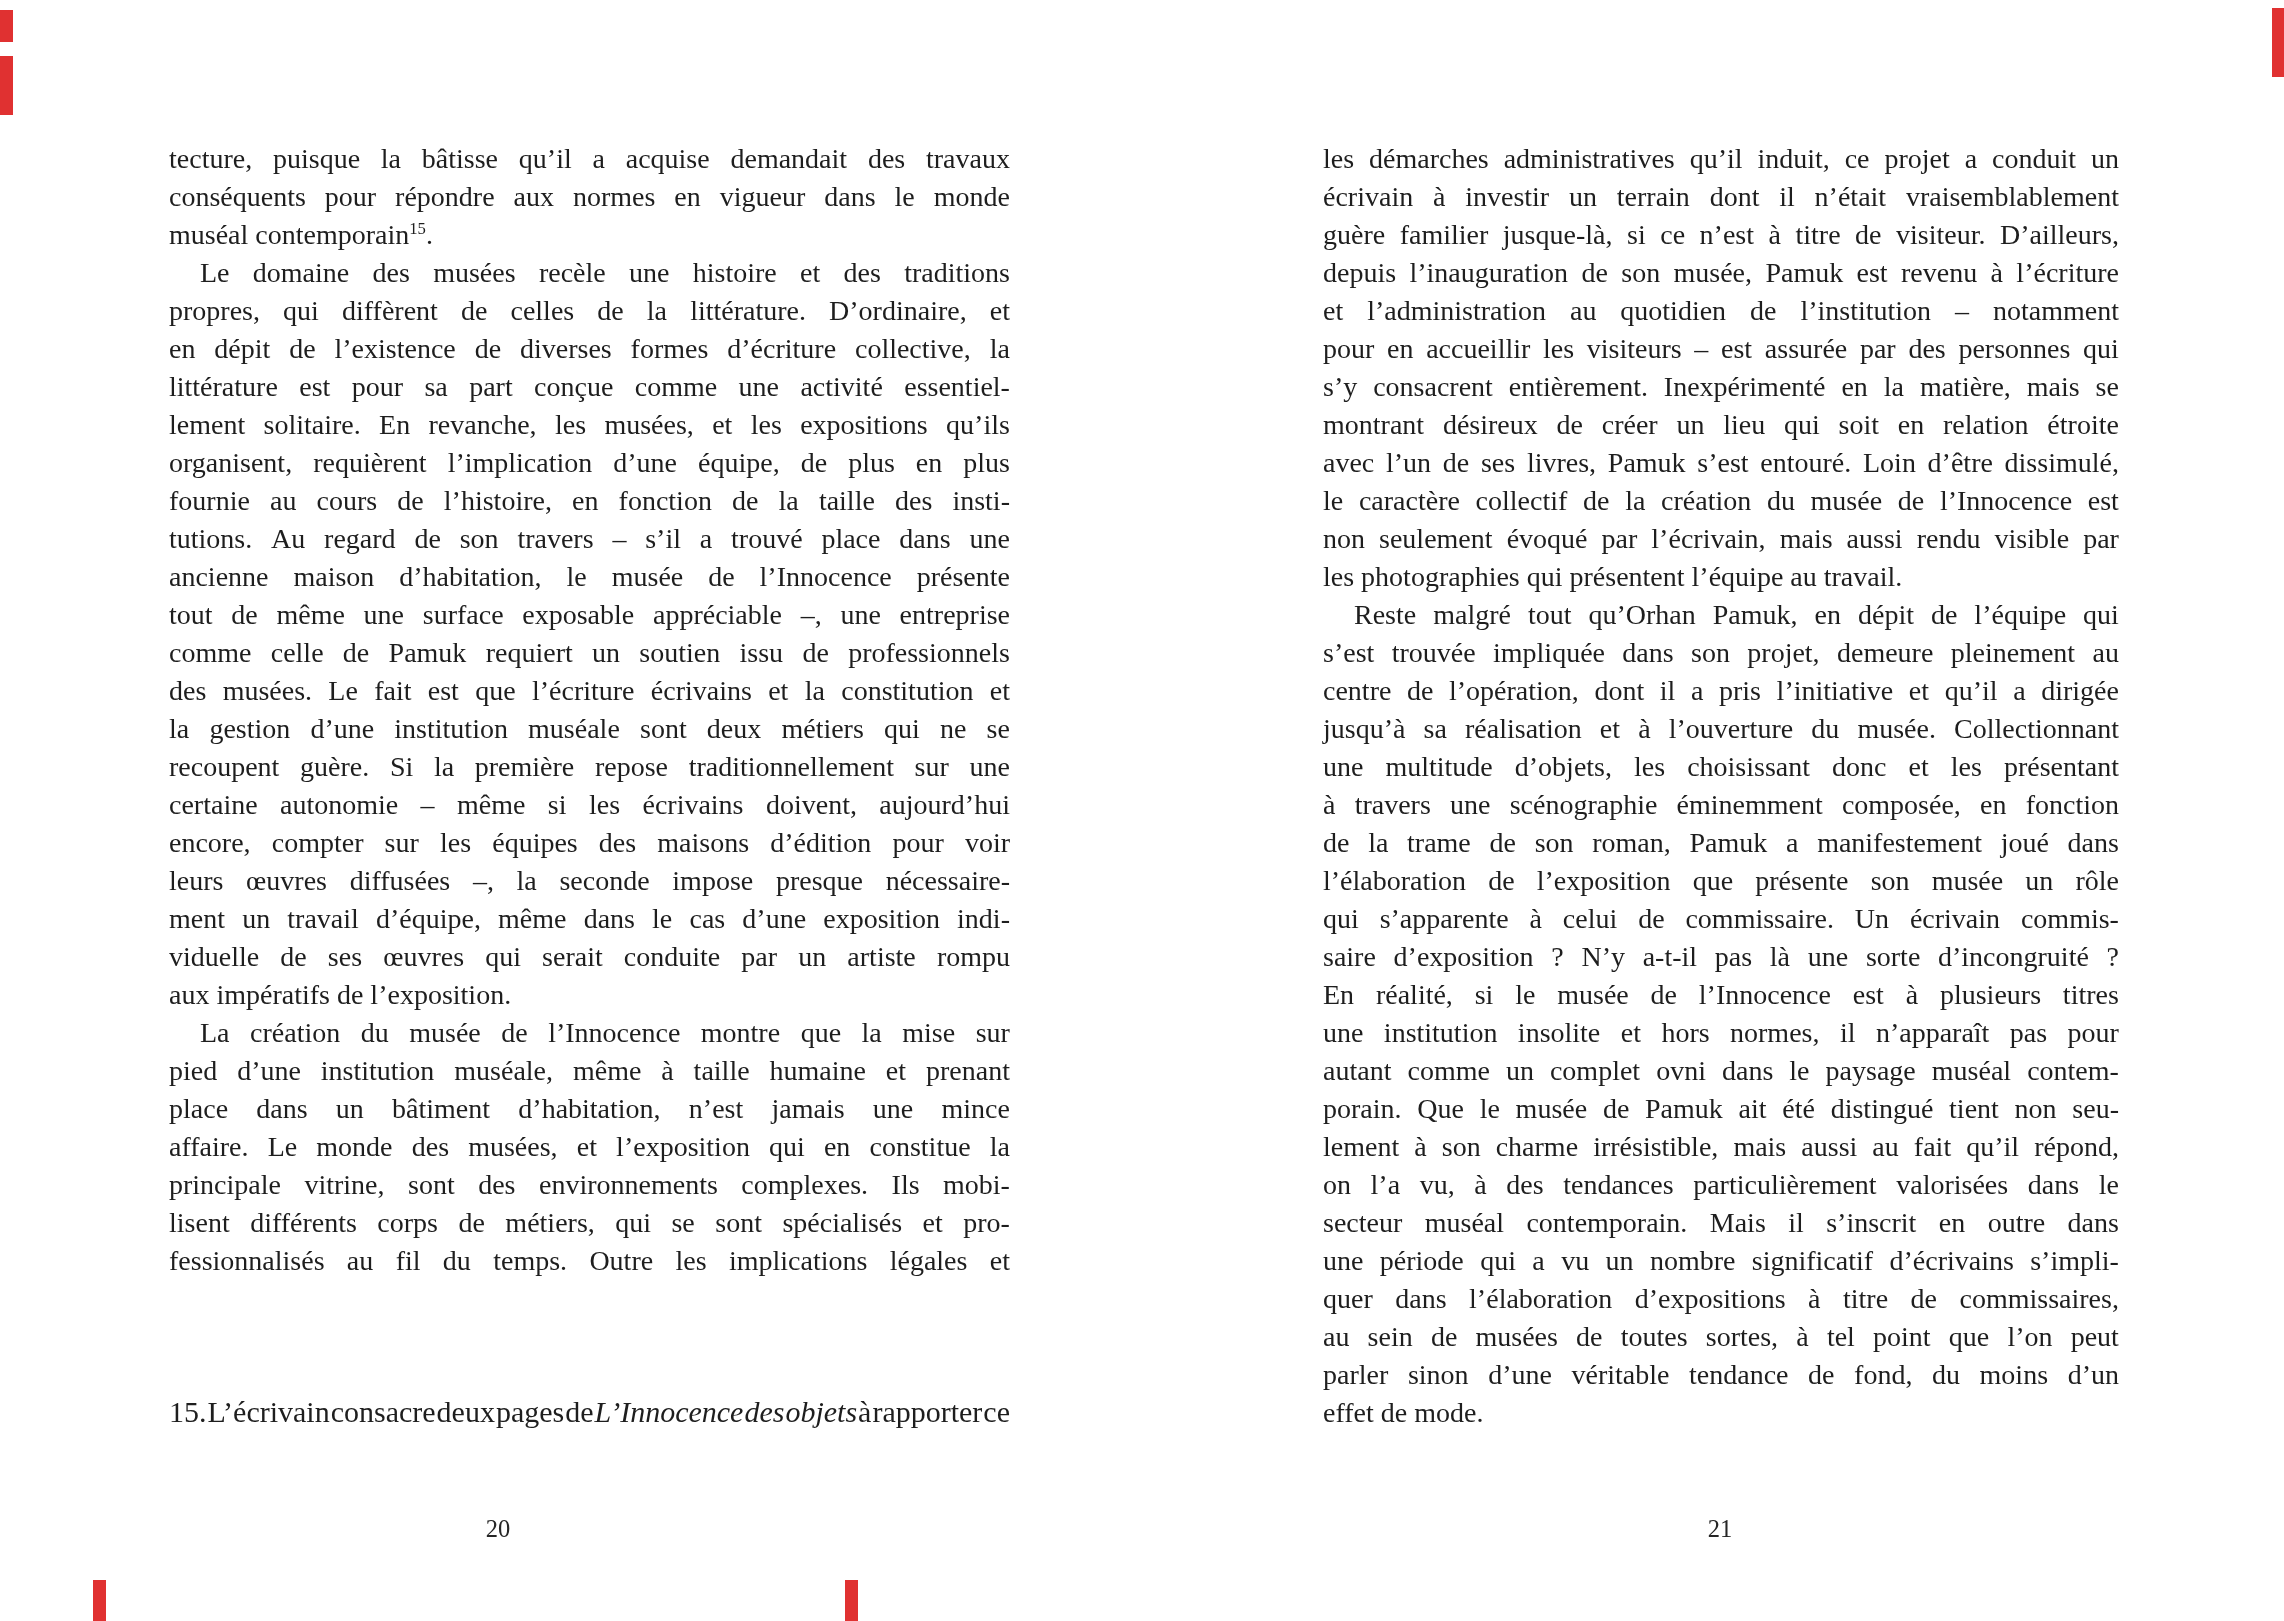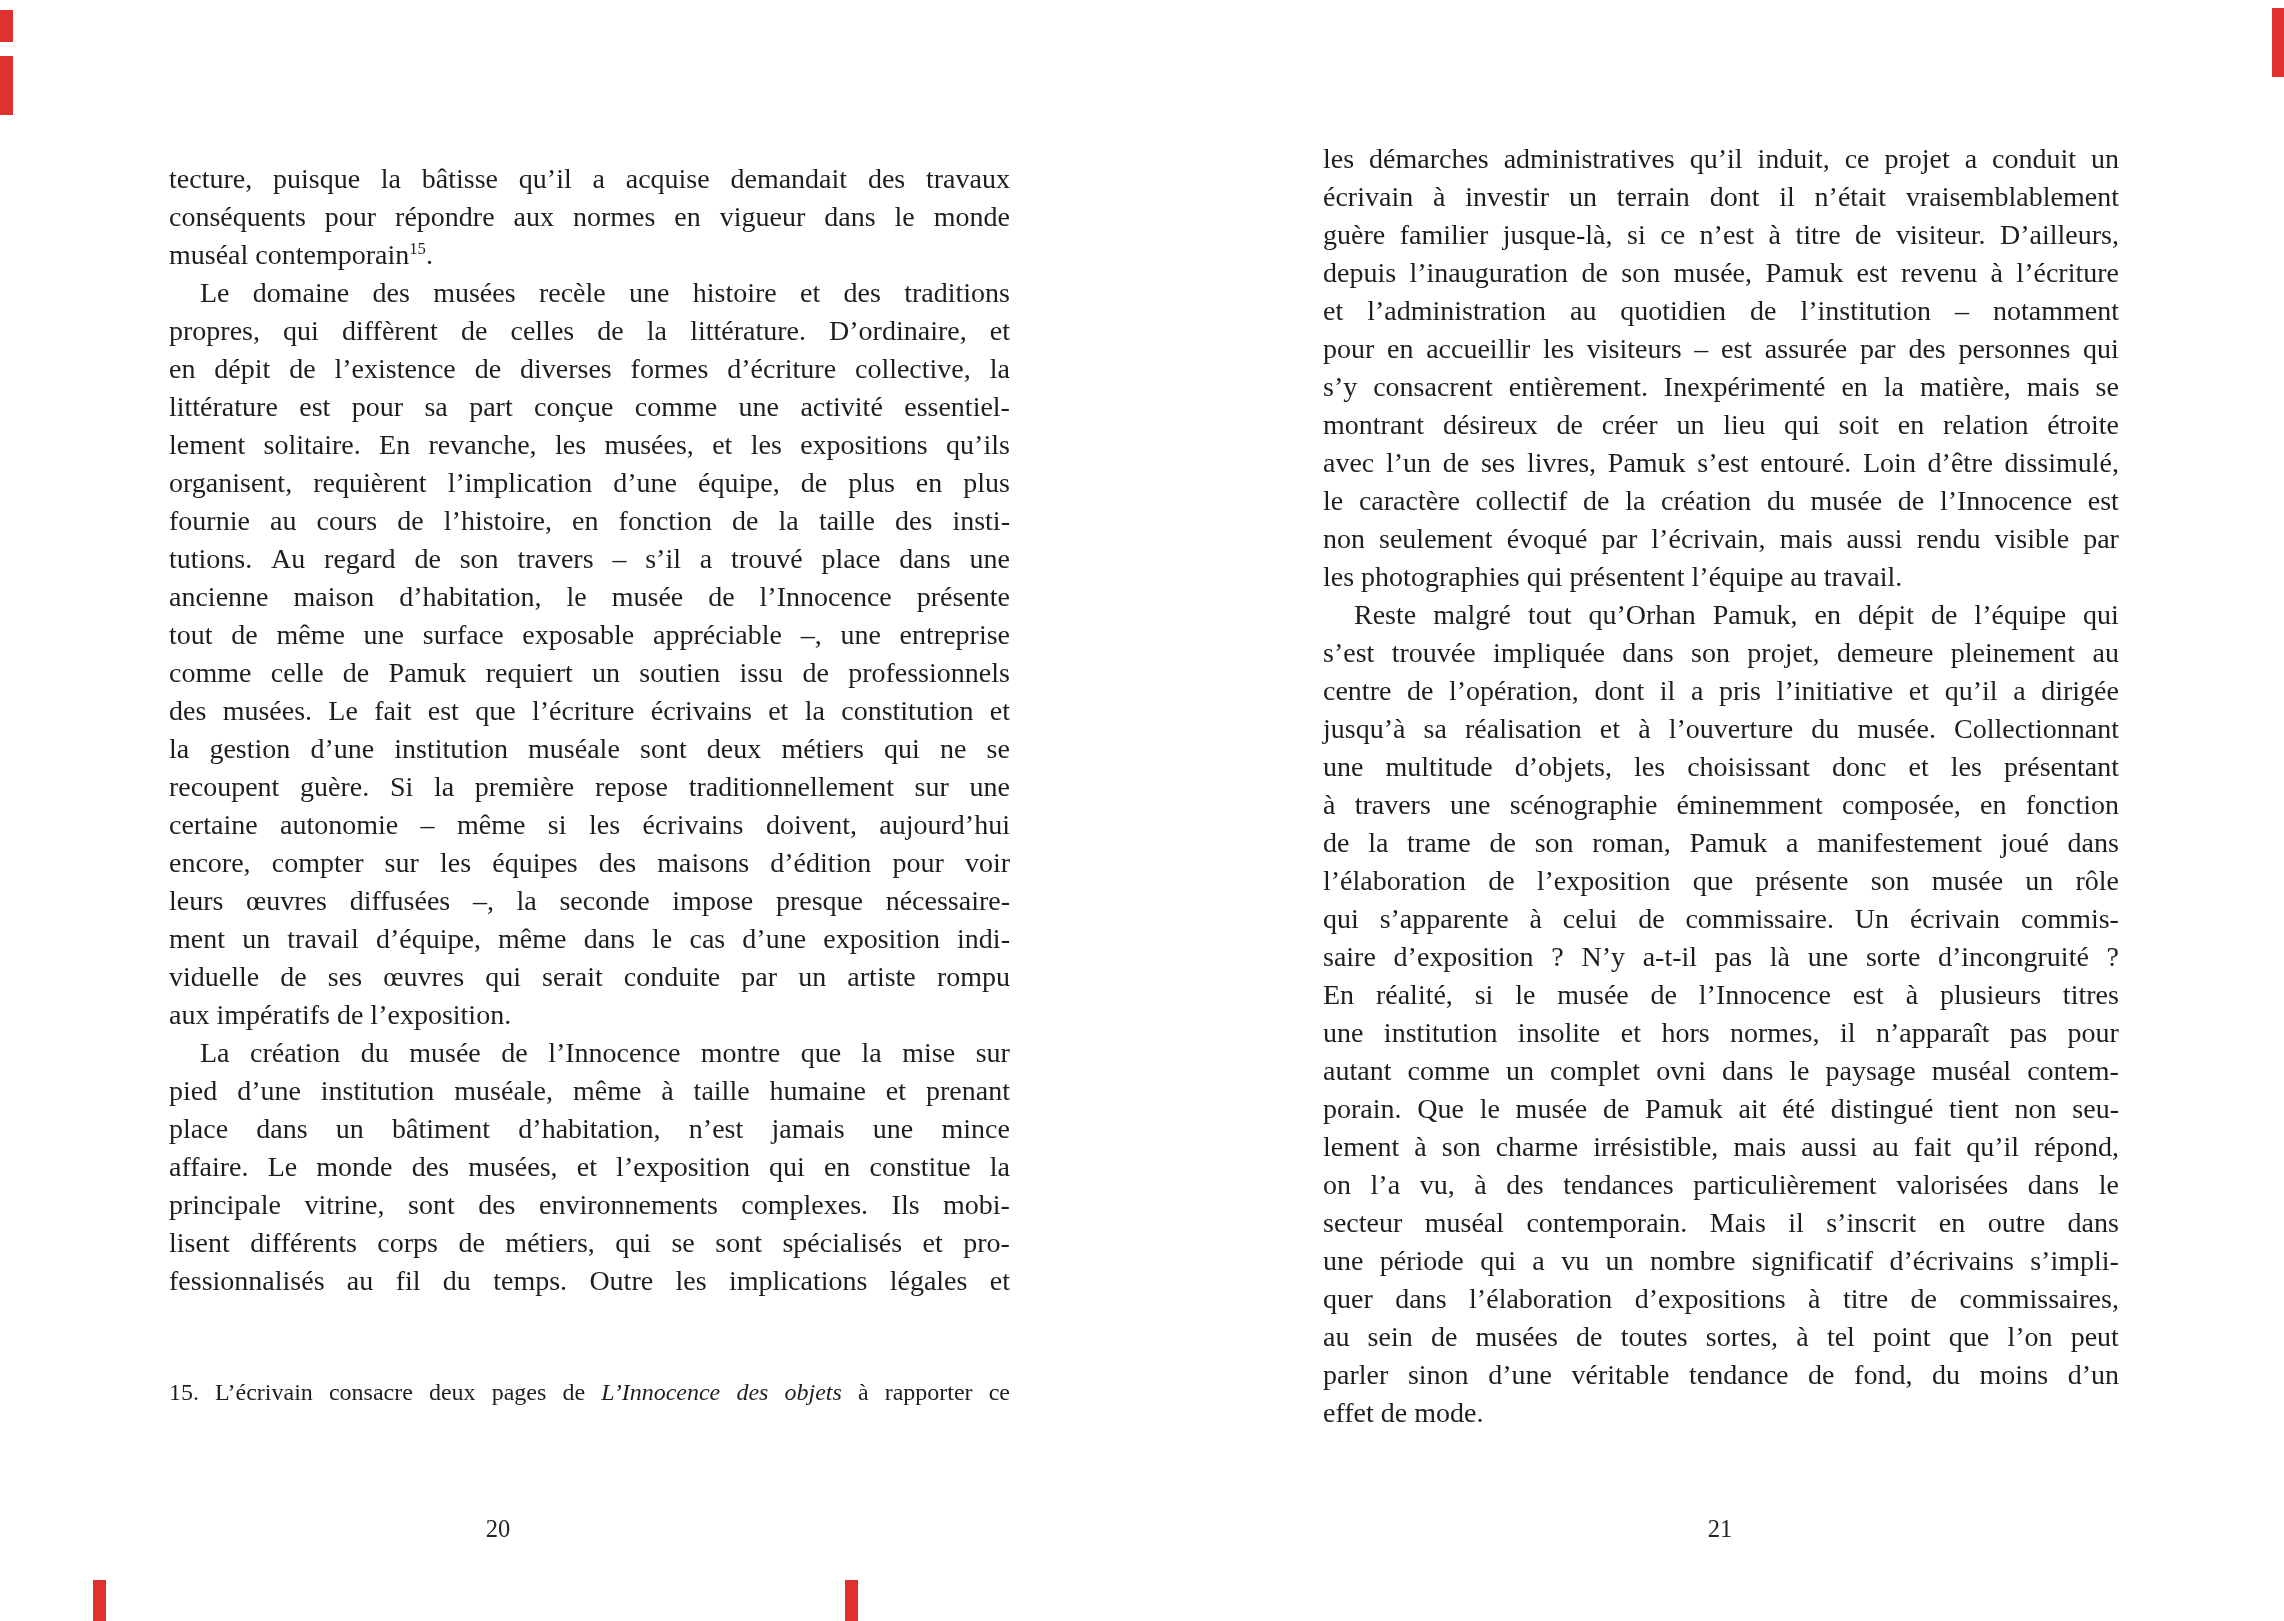--- a/index.html
+++ b/index.html
@@ -5,27 +5,27 @@
   html,body{margin:0;padding:0;background:#ffffff;}
   #canvas{
     position:relative;
     width:2285px;height:1621px;
     background:#ffffff;
     overflow:hidden;
     font-family:"Liberation Serif","DejaVu Serif",serif;
     color:#1e1e1e;
   }
   .col{position:absolute;}
-  #left-body{left:169px;top:140px;width:841px;margin-top:20px;}
+  #left-body{left:169px;top:140px;width:841px;}
   #right-body{left:1323px;top:140px;width:796px;}
   #left-footnote{left:169px;top:1376px;width:841px;}
   .line{height:38px;line-height:38px;font-size:28px;white-space:nowrap;}
   .line.jst{display:flex;justify-content:space-between;white-space:normal;}
   .line.ind{padding-left:31px;}
-  .fline{height:32px;line-height:32px;font-size:24px;white-space:nowrap;}
+  .fline{height:32px;line-height:32px;font-size:30px;white-space:nowrap;margin-top:20px;}
   .fline.jst{display:flex;justify-content:space-between;white-space:normal;}
   .it{font-style:italic;}
   .sup{vertical-align:super;font-size:16.7px;line-height:0;}
   .folio{position:absolute;top:1507px;width:196px;text-align:center;font-size:24.5px;line-height:27.4px;color:#262626;margin-top:8px;}
   #folio-left{left:400px;}
   #folio-right{left:1622px;}
   .mark{position:absolute;}
 </style>
 </head>
 <body>

